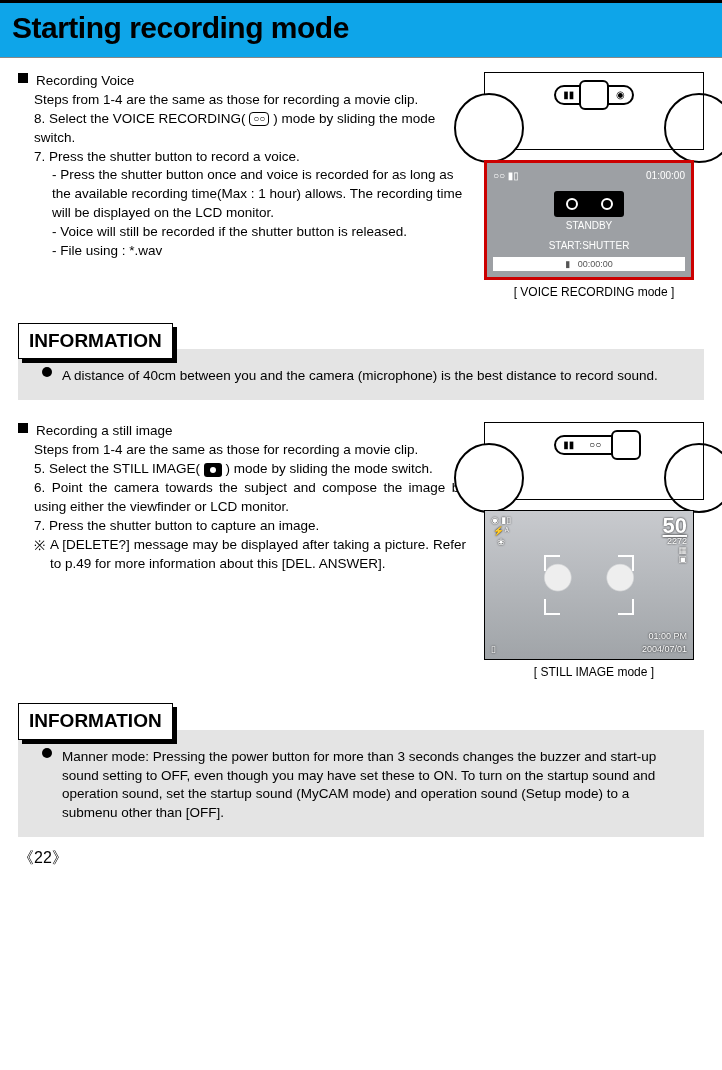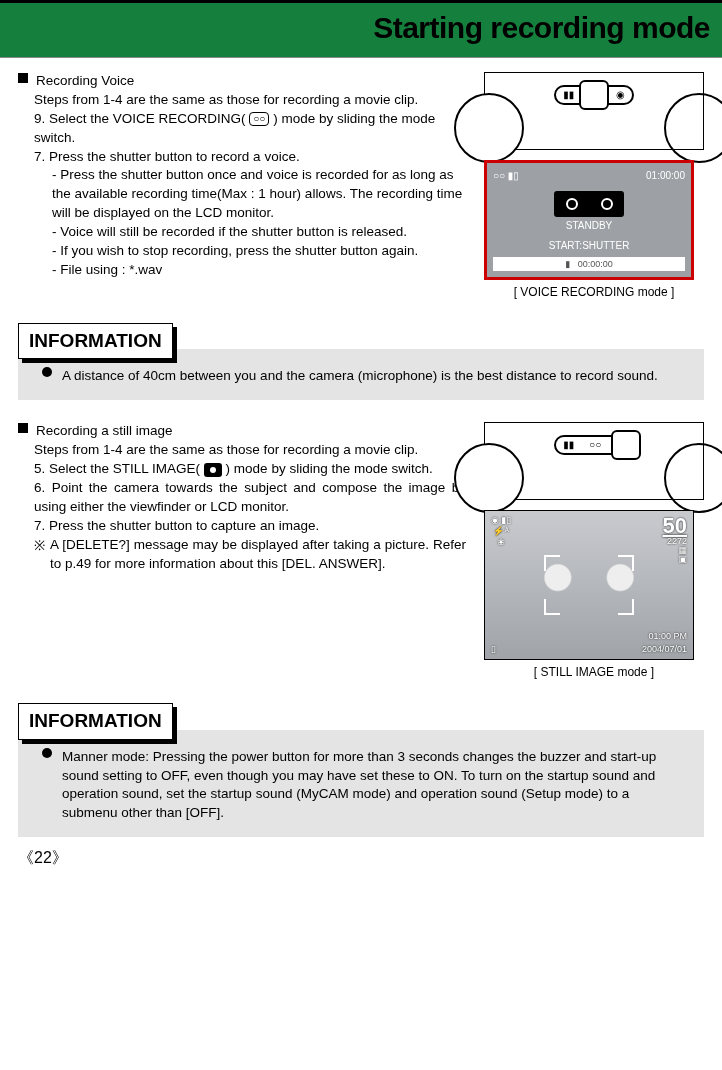--- a/index.html
+++ b/index.html
@@ -11,24 +11,23 @@
     font-size: 13.5px;
     line-height: 1.4;
     padding: 0;
   }
   .page {
     position: relative;
   }
   .title-bar {
     border-top: 3px solid #000;
     border-bottom: 1px solid #888;
-    background: #15803d;
+    background: #0ea5e9;
     padding: 4px 12px 8px;
     margin-bottom: 14px;
-    text-align: right;
   }
   .title-bar h1 {
     font-size: 30px;
     font-weight: bold;
     letter-spacing: -0.5px;
   }
   .content {
     padding: 0 18px;
   }
   .section {
@@ -245,29 +244,28 @@
     <div class="section">
       <div class="columns">
         <div class="left">
           <div class="sub-head">
             <span class="sq-bullet"></span>
             <span>Recording Voice</span>
           </div>
           <div class="ind-1">Steps from 1-4 are the same as those for recording a movie clip.</div>
 
           <div class="ind-1">
-            <span>9. Select the VOICE RECORDING(</span>
+            <span>8. Select the VOICE RECORDING(</span>
             <span class="icon-box">○○</span>
             <span> ) mode by sliding the mode switch.</span>
           </div>
 
           <div class="ind-1">7. Press the shutter button to record a voice.</div>
           <div class="ind-2">- Press the shutter button once and voice is recorded for as long as the available recording time(Max : 1 hour) allows. The recording time will be displayed on the LCD monitor.</div>
           <div class="ind-2">- Voice will still be recorded if the shutter button is released.</div>
-          <div class="ind-2">- If you wish to stop recording, press the shutter button again.</div>
           <div class="ind-2">- File using : *.wav</div>
         </div>
 
         <div class="right">
 
           <div class="diagram">
             <div class="diagram-inner">
               <div class="arc-l"></div>
               <div class="arc-r"></div>
               <div class="mode-track">

